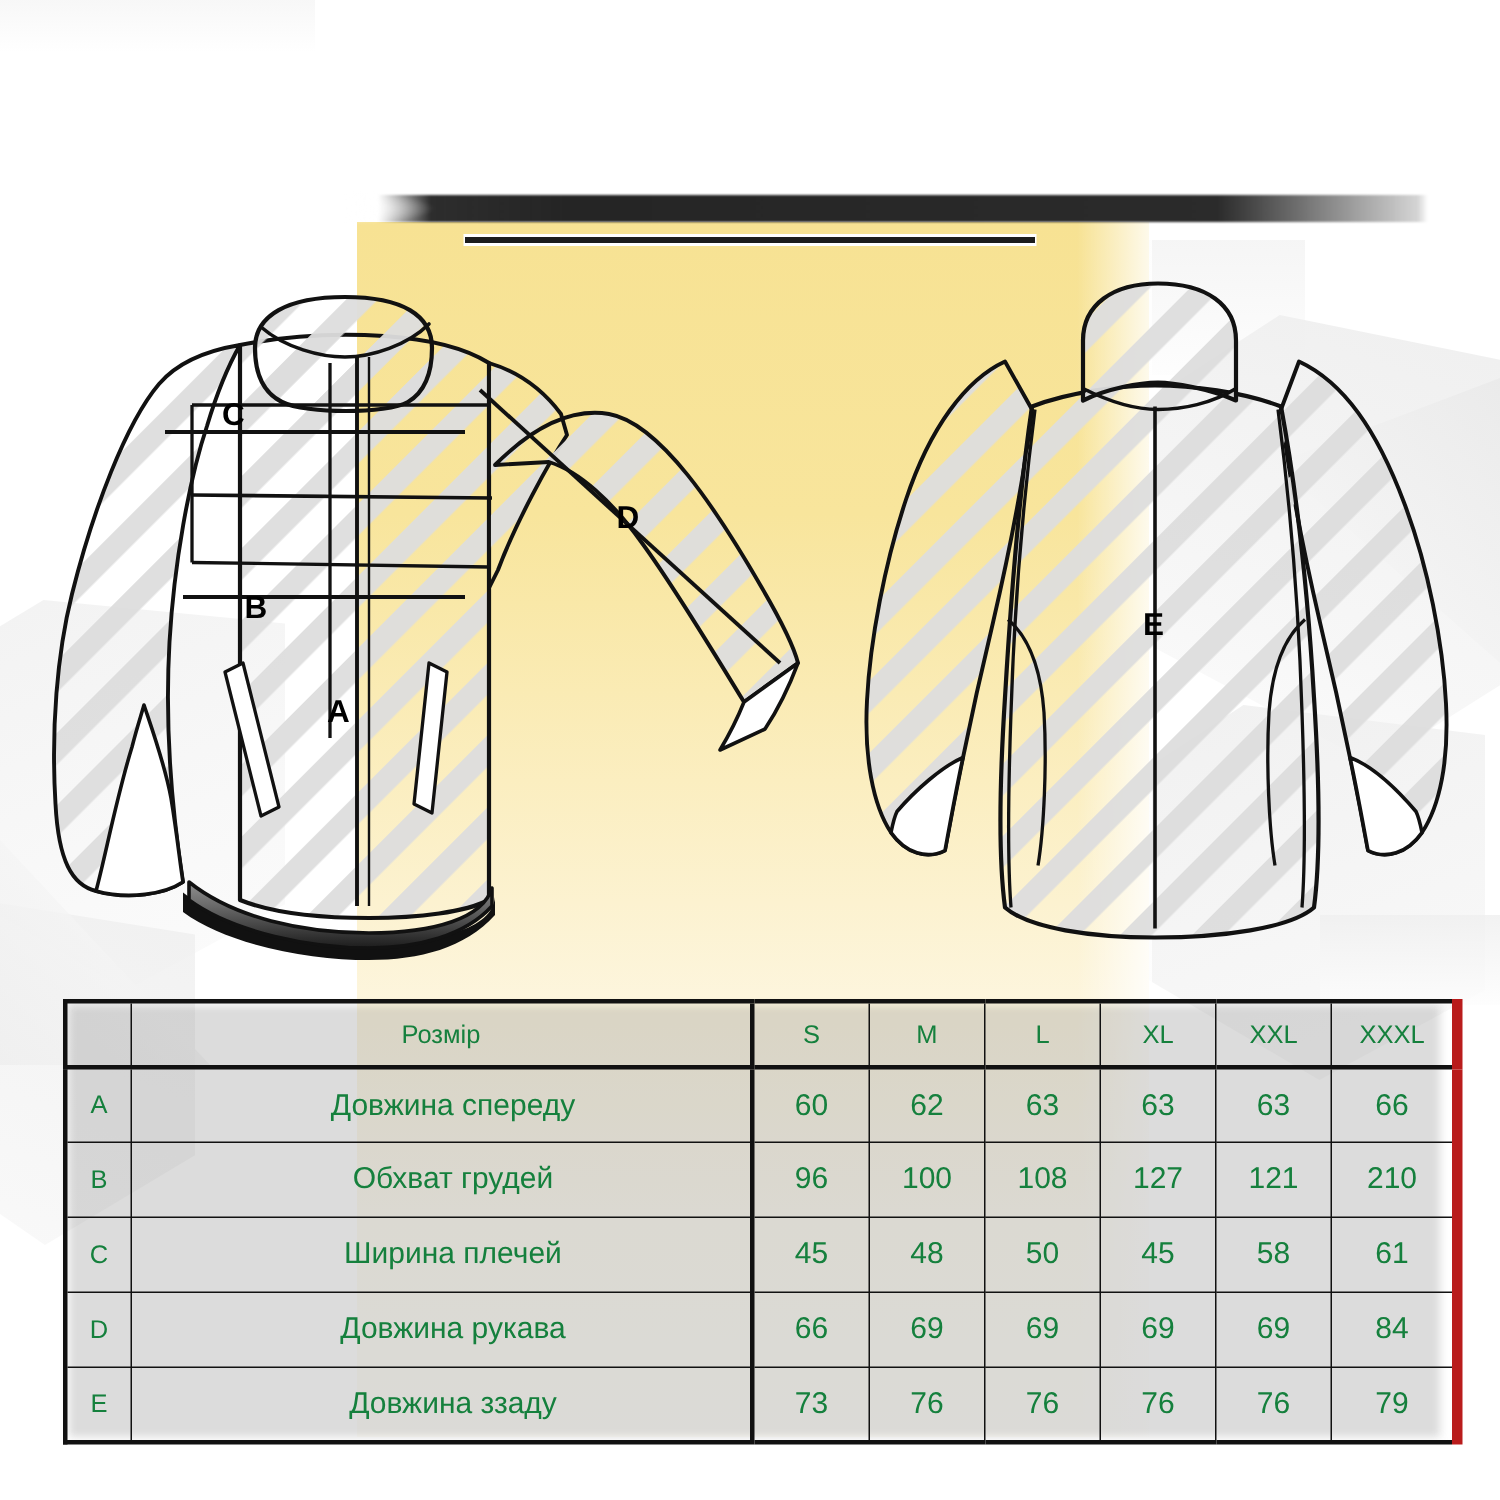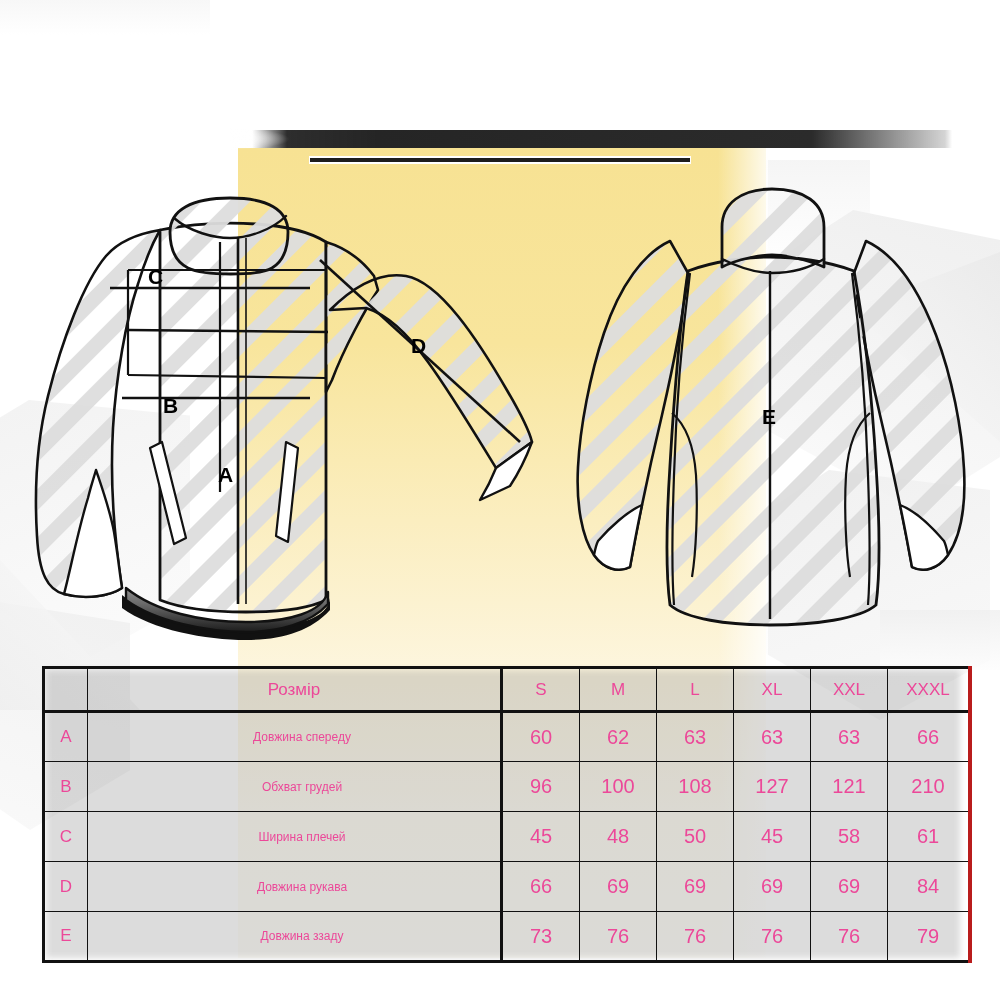--- a/index.html
+++ b/index.html
@@ -176,38 +176,38 @@
     top: 666px;
     width: 914px;
     border-collapse: collapse;
     table-layout: fixed;
     background: transparent;
   }
   table.size-table td, table.size-table th {
     border: 1px solid #111111;
     font-family: "Liberation Sans", sans-serif;
     font-weight: normal;
-    color: #ec4899;
+    color: #15803d;
     text-align: center;
     vertical-align: middle;
     padding: 0;
     background: transparent;
   }
   table.size-table tr { height: 50px; }
   table.size-table tr.hdr { height: 44px; }
   .col-letter { width: 42px; font-size: 17px; }
-  .col-name   { width: 412px; text-align: left; padding-left: 16px !important; font-size: 12px; }
+  .col-name   { width: 412px; text-align: left; padding-left: 16px !important; font-size: 20px; }
   .col-size   { width: 76px; font-size: 20px; }
   .col-size.wide { width: 80px; }
 
   table.size-table tr.hdr td { border-bottom: 3px solid #111111; font-size: 17px; }
   table.size-table tr.hdr td.col-name { text-align: center !important; padding-left: 0 !important; }
   table.size-table td.sep-left { border-left: 3px solid #111111; }
   table.size-table td.outer-l { border-left: 3px solid #111111; }
-  table.size-table td.outer-r { border-right: 4px solid #b91c1c; }
+  table.size-table td.outer-r { border-right: 7px solid #b91c1c; }
   table.size-table tr.top-edge td { border-top: 3px solid #111111; }
   table.size-table tr.bottom-edge td { border-bottom: 3px solid #111111; }
 </style>
 </head>
 <body>
 
 <div id="page">
 
   <div class="wm wm-band-tl"></div>
   <div class="wm wm-band-tr"></div>

